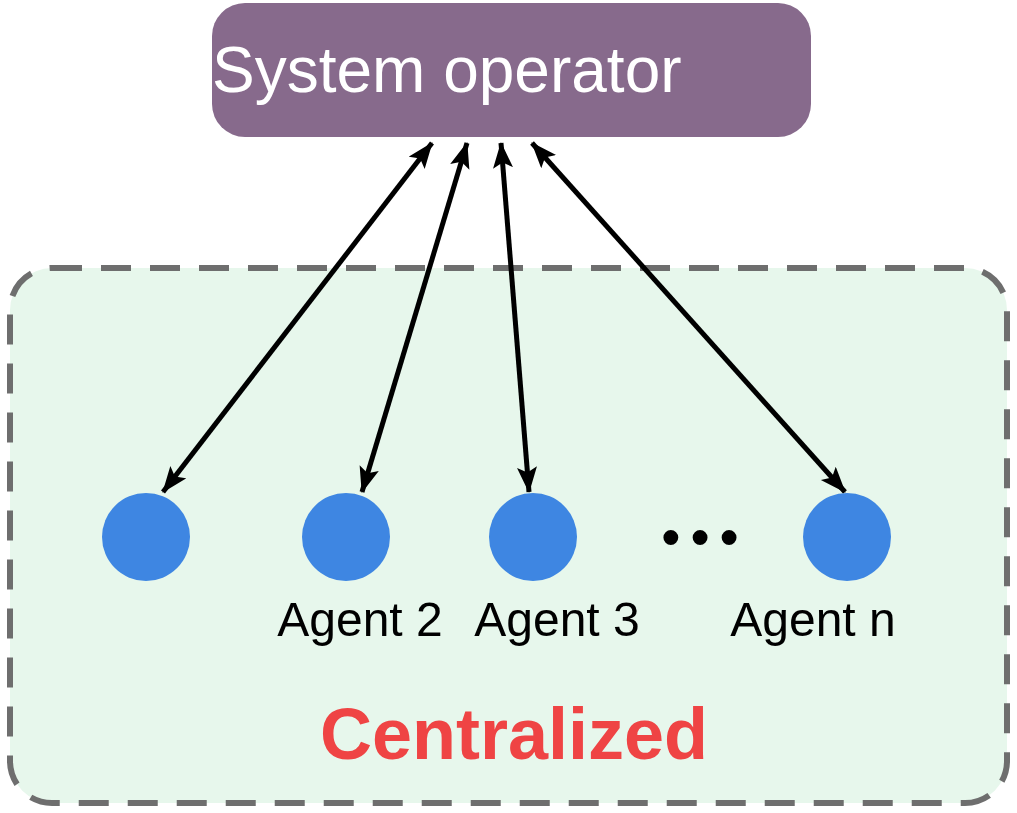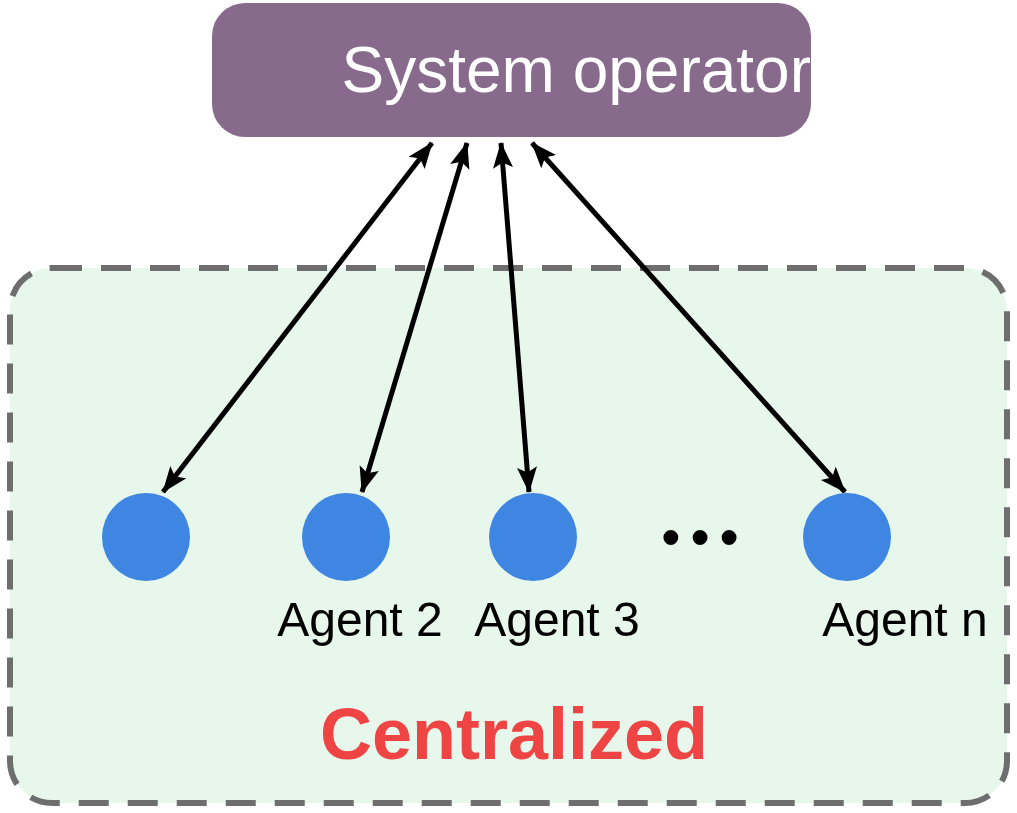--- a/index.html
+++ b/index.html
@@ -33,21 +33,21 @@
 
   
   .operator-box {
     position: absolute;
     left: 212px; top: 3px;
     width: 599px; height: 134px;
     background: #876A8C;
     border-radius: 33px;
     display: flex;
     align-items: center;
-    justify-content: flex-end;
+    justify-content: flex-start;
   }
   .operator-label {
     color: #FFFFFF;
     font-size: 64px;
     line-height: 1;
     white-space: nowrap;
   }
 
   
   .agent-node {
@@ -67,21 +67,21 @@
     top: 594px;
     transform: translateX(-50%);
     color: #000000;
     font-size: 48px;
     line-height: 1.1;
     white-space: nowrap;
   }
   .agent-label.l1 { left: 149px; }
   .agent-label.l2 { left: 351px; margin-left: 9px; }
   .agent-label.l3 { left: 557px; }
-  .agent-label.ln { left: 905px; }
+  .agent-label.ln { left: 813px; }
 
   
   .ellipsis {
     position: absolute;
     left: 640px; top: 507px;
     width: 120px; height: 60px;
     display: flex;
     align-items: center;
     justify-content: center;
     font-size: 52px;

